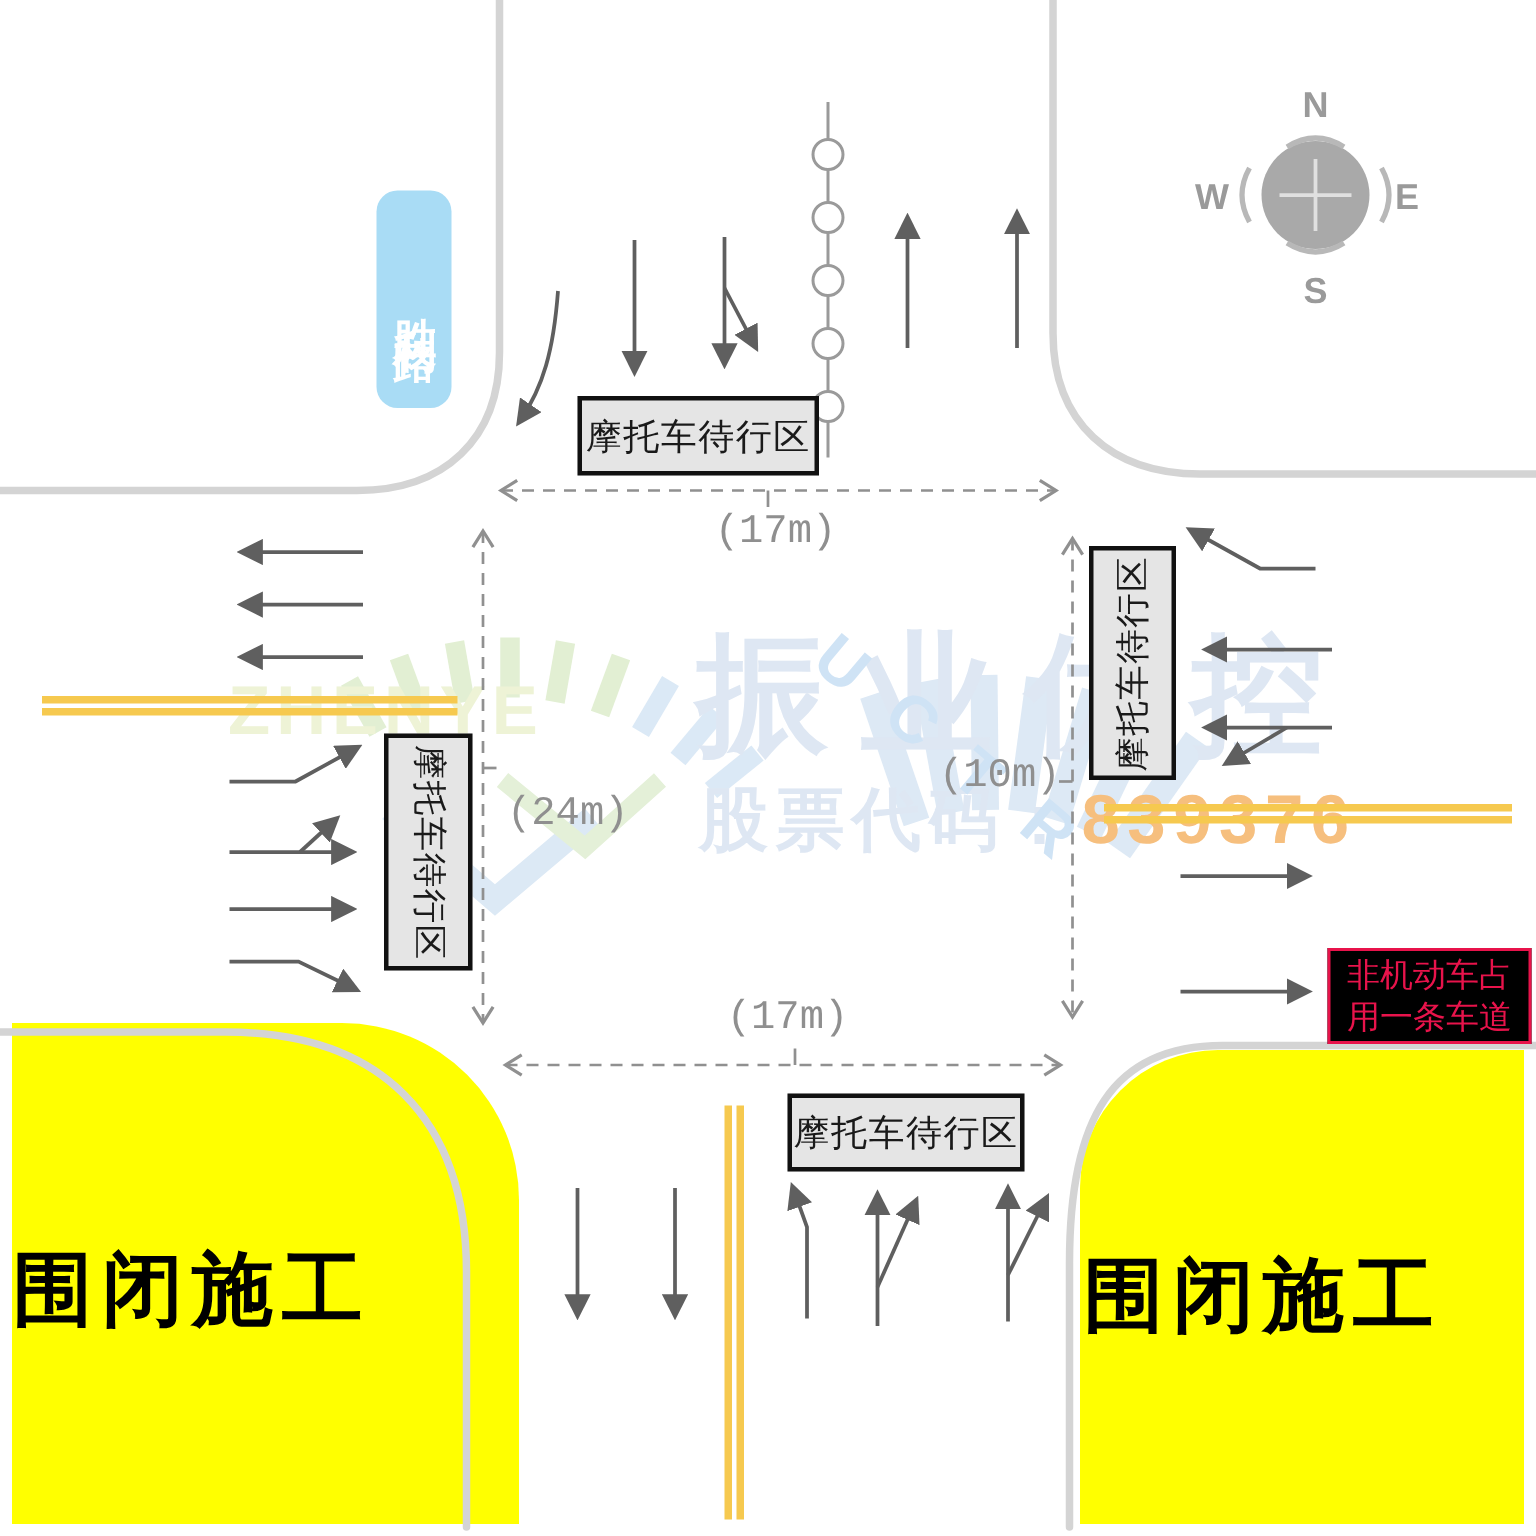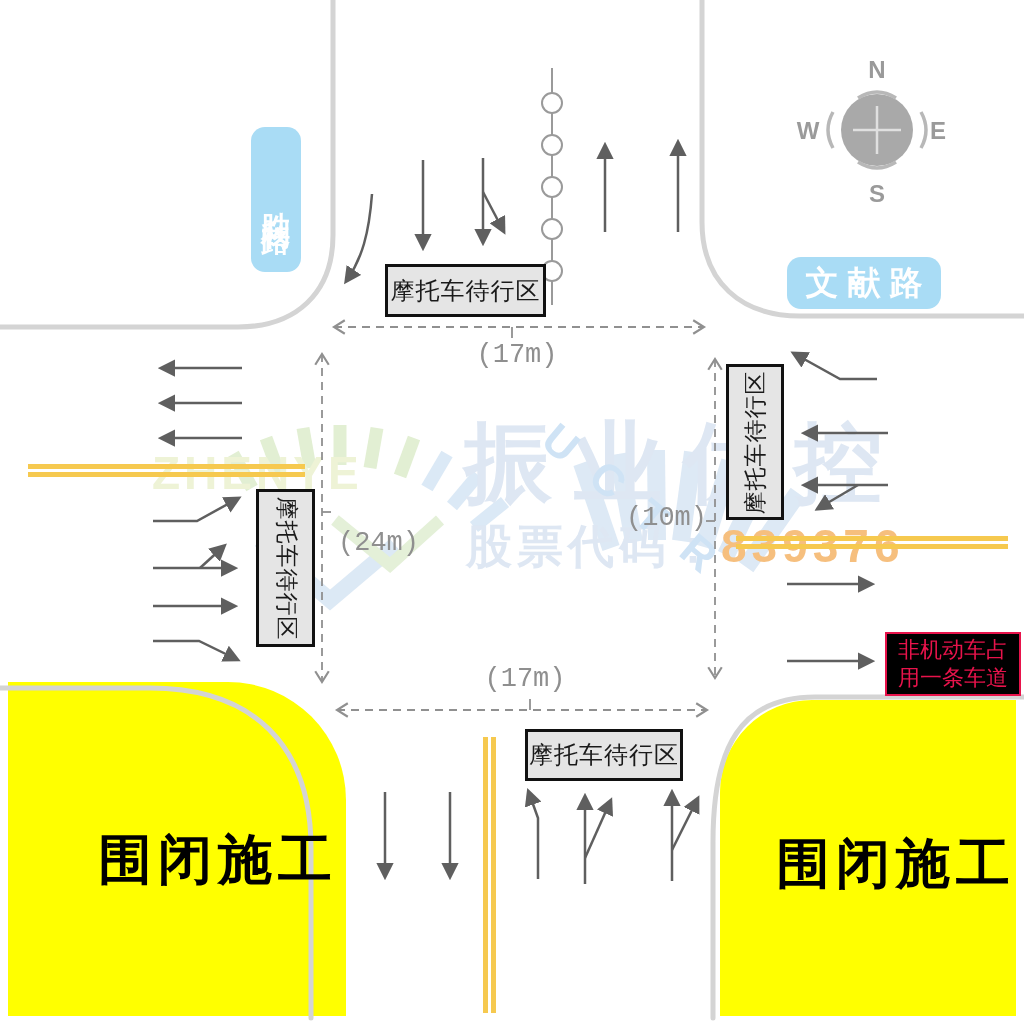--- a/index.html
+++ b/index.html
@@ -3,21 +3,21 @@
 <meta charset="utf-8">
 <style>
   html,body{margin:0;padding:0;background:#fff;}
   #stage{position:relative;width:1024px;height:1024px;background:#ffffff;overflow:hidden;
          font-family:"Liberation Sans","DejaVu Sans",sans-serif;}
   
   .zone{position:absolute;background:#ffff00;z-index:0;}
   .zone-sw{left:8px;top:682px;width:338px;height:334px;border-top-right-radius:118px;}
   .zone-se{left:720px;top:700px;width:296px;height:316px;border-top-left-radius:92px;}
   .zone-label{position:absolute;z-index:3;color:#000;font-weight:bold;font-size:54px;
-              letter-spacing:6px;text-align:right;white-space:nowrap;}
+              letter-spacing:6px;text-align:left;white-space:nowrap;}
   
   .wm{position:absolute;z-index:1;white-space:nowrap;}
   .wm-brand{left:464px;top:404px;font-size:88px;font-weight:bold;letter-spacing:22px;color:#dee7f3;}
   .wm-stock{left:466px;top:504px;font-size:46px;font-weight:bold;letter-spacing:5px;color:#dee7f3;margin-top:12px;}
   .wm-stock .code{color:#f6bf7e;}
   .wm-logo-text{left:152px;top:446px;font-size:46px;font-weight:bold;letter-spacing:4px;color:#eef3d6;}
   .wm-letter{position:absolute;z-index:1;font-size:44px;font-weight:bold;color:#cfe3f5;}
   
   #diagram{position:absolute;left:0;top:0;z-index:2;}
   #logo-fan{position:absolute;left:0;top:0;z-index:1;}
@@ -198,21 +198,20 @@
           <path d="M921,112 Q931,130 921,148"></path>
       </g>
       <text class="compass-letter" x="877" y="78">N</text>
       <text class="compass-letter" x="877" y="202">S</text>
       <text class="compass-letter" x="808" y="139">W</text>
       <text class="compass-letter" x="938" y="139">E</text>
     </g>
   </svg>
 
   <div class="road-label road-label-west">胜利路</div>
-  <div class="road-label road-label-east">文献路</div>
 
   <div class="wait-box" style="left:385px;top:264px;width:155px;height:47px;">
     <span>摩托车待行区</span>
   </div>
   <div class="wait-box" style="left:726px;top:364px;width:52px;height:150px;font-size:23px;">
     <span class="rot-ccw">摩托车待行区</span>
   </div>
   <div class="wait-box" style="left:256px;top:489px;width:53px;height:152px;font-size:23px;">
     <span class="rot-cw">摩托车待行区</span>
   </div>

